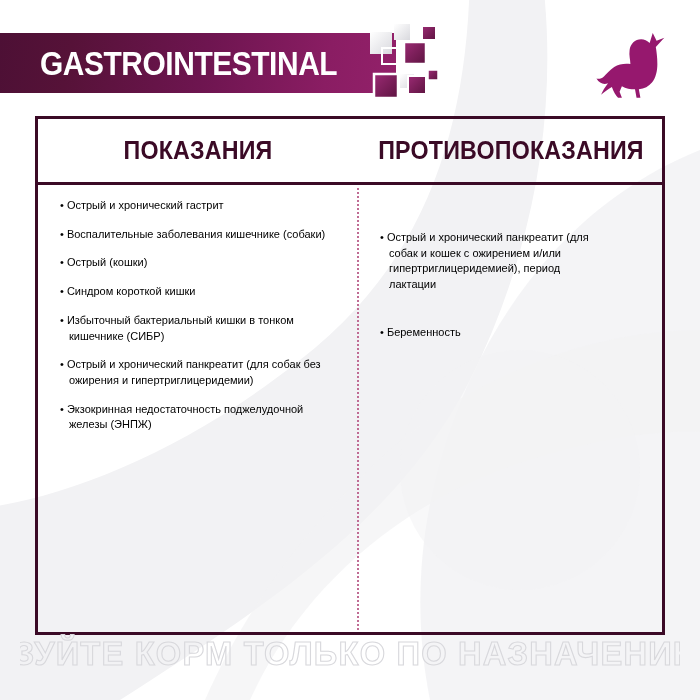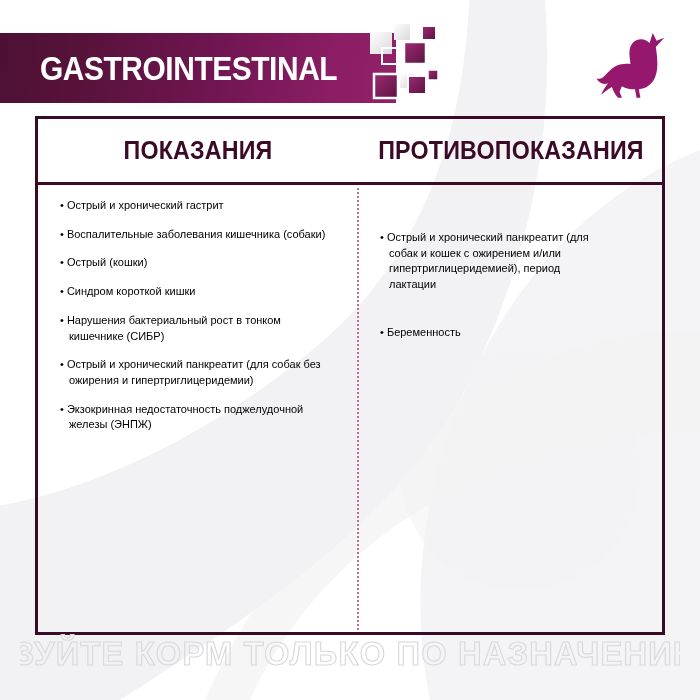--- a/index.html
+++ b/index.html
@@ -10,21 +10,21 @@
     overflow:hidden;
     position:relative;
   }
   #stage{position:absolute;inset:0;width:700px;height:700px;overflow:hidden;background:#fff;}
 
   
   .wm{position:absolute;inset:0;width:700px;height:700px;pointer-events:none;}
 
   
   .banner{
-    position:absolute;left:0;top:33px;width:396px;height:70px;
+    position:absolute;left:0;top:33px;width:396px;height:60px;
     background:linear-gradient(100deg,#4d1035 0%,#561238 18%,#6e1550 52%,#8a1d63 82%,#93216a 100%);
     display:flex;align-items:center;
   }
   .banner-title{
     color:#ffffff;
     font-family:"Liberation Sans Narrow","Liberation Sans",sans-serif;
     font-weight:bold;
     font-size:34px;
     letter-spacing:-0.5px;
     transform:scaleX(0.88);
@@ -139,24 +139,24 @@
 
   <div class="table-box"></div>
   <div class="head-rule"></div>
   <div class="vdiv"></div>
 
   <div class="th th-left">ПОКАЗАНИЯ</div>
   <div class="th th-right">ПРОТИВОПОКАЗАНИЯ</div>
 
   <div class="col col-left">
     <p class="item">• Острый и хронический гастрит</p>
-    <p class="item">• Воспалительные заболевания кишечника (собаки)</p>
+    <p class="item">• Воспалительные заболевания кишечнике (собаки)</p>
     <p class="item">• Острый (кошки)</p>
     <p class="item">• Синдром короткой кишки</p>
-    <p class="item">• Нарушения бактериальный рост в тонком кишечнике (СИБР)</p>
+    <p class="item">• Избыточный бактериальный кишки в тонком кишечнике (СИБР)</p>
     <p class="item">• Острый и хронический панкреатит (для собак без ожирения и гипертриглицеридемии)</p>
     <p class="item">• Экзокринная недостаточность поджелудочной железы (ЭНПЖ)</p>
   </div>
 
   <div class="col col-right">
     <p class="item">• Острый и хронический панкреатит (для собак и кошек с ожирением и/или гипертриглицеридемией), период лактации</p>
     <p class="item">• Беременность</p>
   </div>
 
   <div class="footer">

